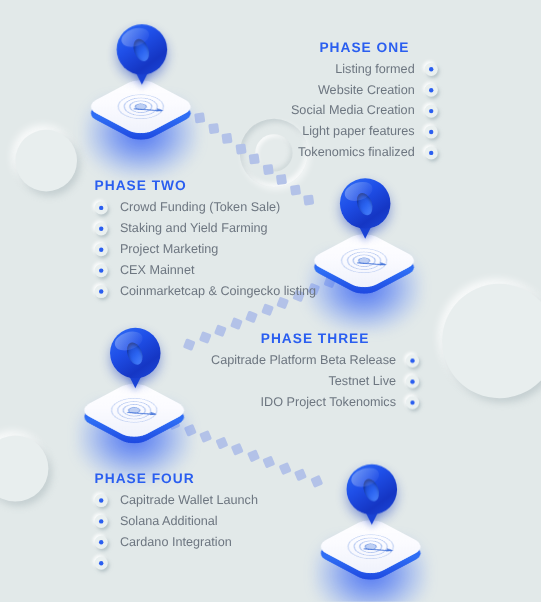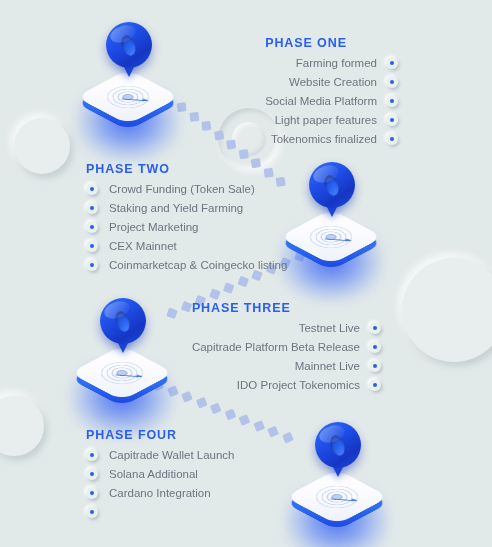--- a/index.html
+++ b/index.html
@@ -134,21 +134,21 @@
     background:#eaf0f0;position:relative;
     box-shadow: 1.5px 2px 3px rgba(150,168,175,.55),
                -1.5px -1.5px 3px rgba(255,255,255,.95);
   }
   .bullet::after{
     content:"";position:absolute;left:50%;top:50%;
     width:4.4px;height:4.4px;margin:-2.2px 0 0 -2.2px;
     border-radius:50%;background:#2a5ef0;
   }
   
-  .phase.right h3{text-align:left;}
+  .phase.right h3{text-align:center;}
   .phase.right li{justify-content:flex-end;}
   .phase.right .bullet{margin-left:9px;}
   .phase.left .bullet{margin-right:11px;}
 </style>
 </head>
 <body>
 
 <div id="stage">
 
   <div class="deco deco-disc" style="left:14px;top:118px;width:56px;height:56px;"></div>
@@ -277,29 +277,29 @@
         <div class="body"></div>
       <div class="hole"></div>
         <div class="gloss"></div>
     </div>
   </div>
 
   <div class="phase right" style="right: 94px; top: 36px; left: auto;">
     <h3>PHASE ONE</h3>
     <ul>
         <li>
-          <span>Farming formed</span>
+          <span>Listing formed</span>
           <span class="bullet"></span>
         </li>
         <li>
           <span>Website Creation</span>
           <span class="bullet"></span>
         </li>
         <li>
-          <span>Social Media Platform</span>
+          <span>Social Media Creation</span>
           <span class="bullet"></span>
         </li>
         <li>
           <span>Light paper features</span>
           <span class="bullet"></span>
         </li>
         <li>
           <span>Tokenomics finalized</span>
           <span class="bullet"></span>
         </li>
@@ -329,29 +329,25 @@
           <span class="bullet"></span>
           <span>Coinmarketcap &amp; Coingecko listing</span>
         </li>
       </ul>
   </div>
 
   <div class="phase right" style="right: 111px; top: 301px; left: auto;">
     <h3>PHASE THREE</h3>
     <ul>
         <li>
+          <span>Capitrade Platform Beta Release</span>
+          <span class="bullet"></span>
+        </li>
+        <li>
           <span>Testnet Live</span>
-          <span class="bullet"></span>
-        </li>
-        <li>
-          <span>Capitrade Platform Beta Release</span>
-          <span class="bullet"></span>
-        </li>
-        <li>
-          <span>Mainnet Live</span>
           <span class="bullet"></span>
         </li>
         <li>
           <span>IDO Project Tokenomics</span>
           <span class="bullet"></span>
         </li>
       </ul>
   </div>
 
   <div class="phase left" style="left:86px;top:428px;">

